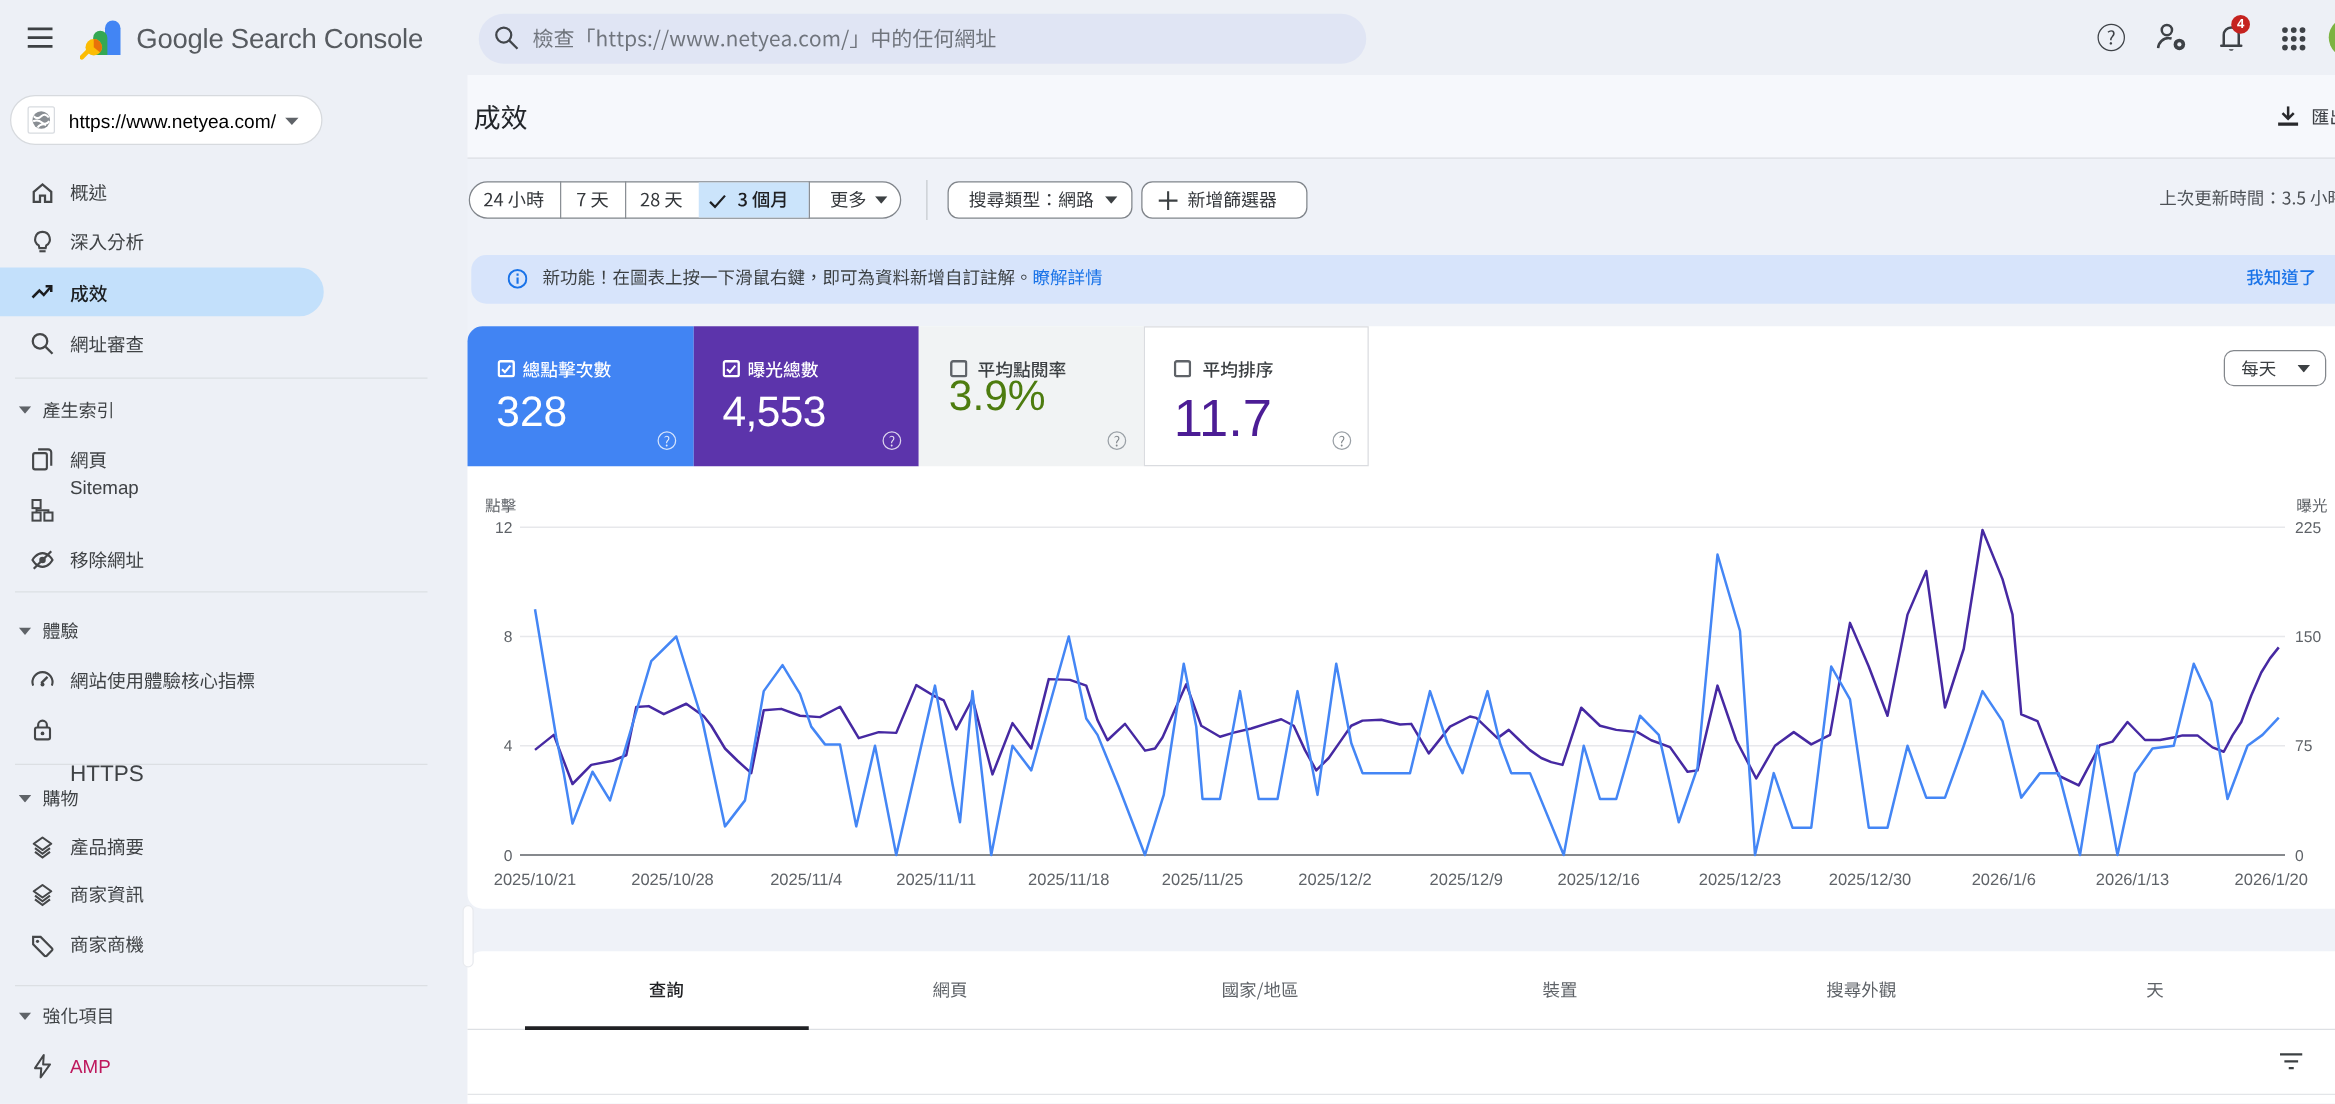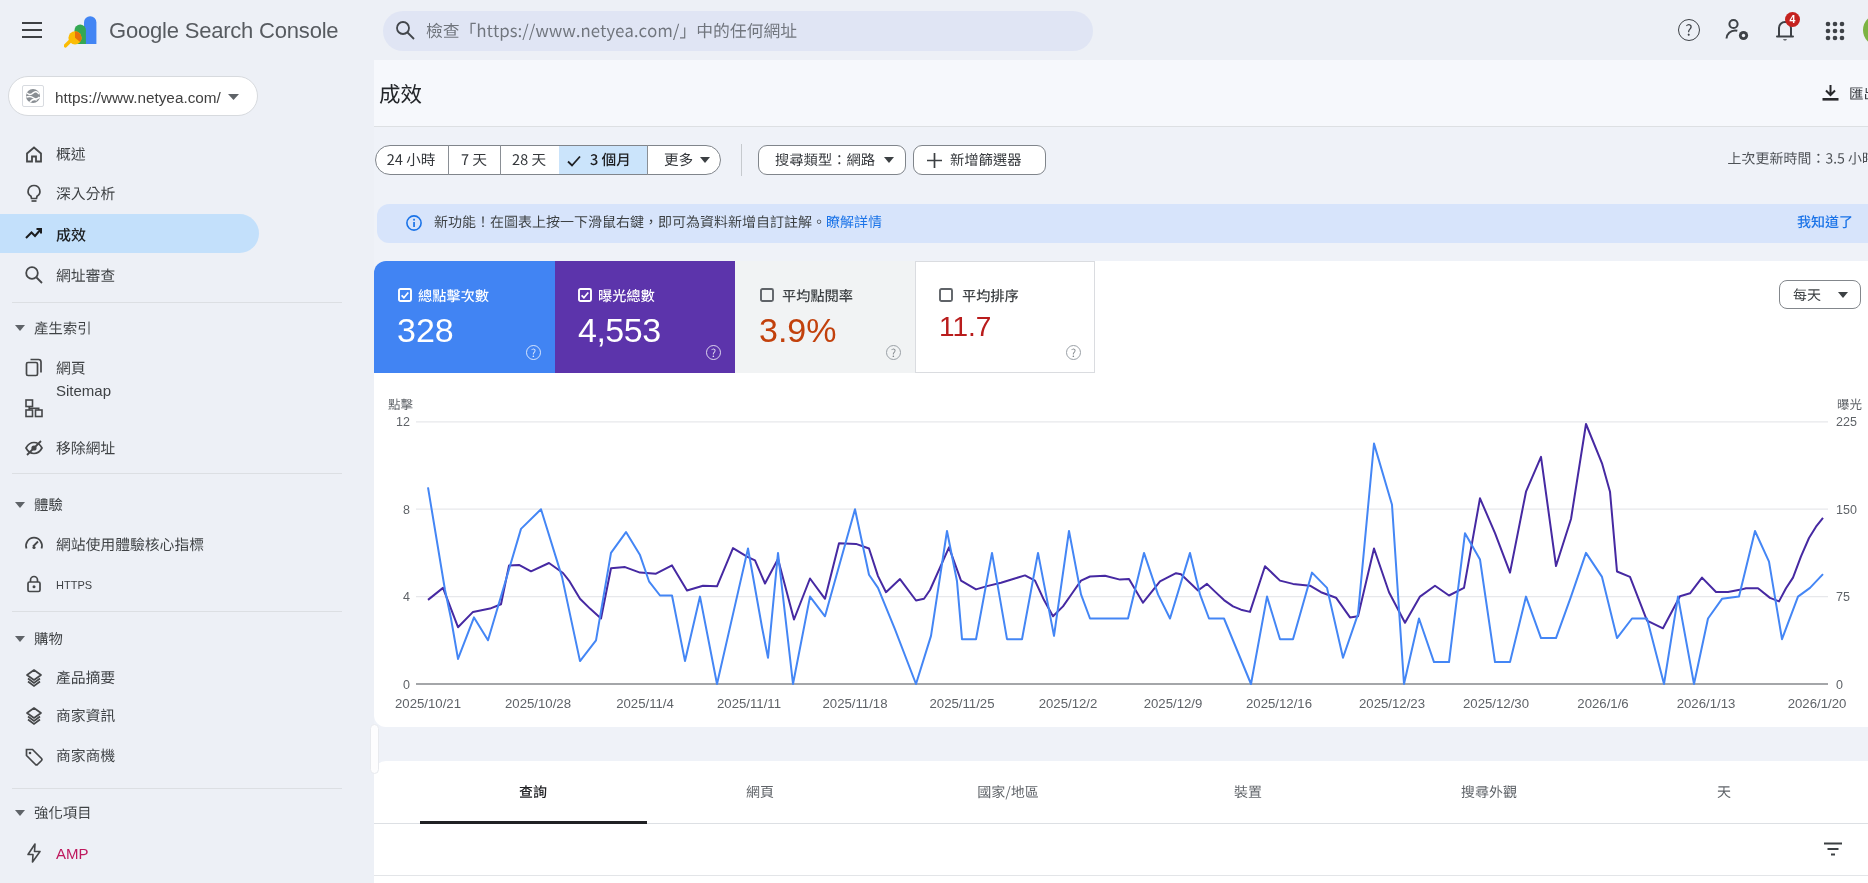--- a/index.html
+++ b/index.html
@@ -49,22 +49,22 @@
     <path d="M3.6 7.4l2.3 2.3 4.4-5.2" stroke="#fff" stroke-width="1.7" fill="none"></path>
   </svg>
 <svg class="abs" style="left:760px;top:288px" width="14" height="14">
     <rect x="1" y="1" width="12" height="12" rx="1.5" fill="none" stroke="#5f6368" stroke-width="1.9"></rect>
   </svg>
 <svg class="abs" style="left:939px;top:288px" width="14" height="14">
     <rect x="1" y="1" width="12" height="12" rx="1.5" fill="none" stroke="#5f6368" stroke-width="1.9"></rect>
   </svg>
 <div class="abs" style="left:397px;top:311px;font-size:34px;color:#fff">328</div>
 <div class="abs" style="left:578px;top:311px;font-size:34px;color:#fff;letter-spacing:-0.5px">4,553</div>
-<div class="abs" style="left:759px;top:311px;font-size:34px;color:#c2410c">3.9%</div>
-<div class="abs" style="left:939px;top:311px;font-size:28px;color:#b91c1c">11.7</div>
+<div class="abs" style="left:759px;top:298px;font-size:34px;color:#4d7c0f">3.9%</div>
+<div class="abs" style="left:939px;top:311px;font-size:42px;color:#4c1d95">11.7</div>
 <div class="abs" style="left:526px;top:345px;width:15px;height:15px;border:1.5px solid rgba(255,255,255,.78);border-radius:50%"></div>
 <div class="abs" style="left:706px;top:345px;width:15px;height:15px;border:1.5px solid rgba(255,255,255,.78);border-radius:50%"></div>
 <div class="abs" style="left:886px;top:345px;width:15px;height:15px;border:1.5px solid #9aa0a6;border-radius:50%"></div>
 <div class="abs" style="left:1066px;top:345px;width:15px;height:15px;border:1.5px solid #9aa0a6;border-radius:50%"></div>
 <div class="abs" style="left:1779px;top:280px;width:82px;height:29px;border:1px solid #83878c;border-radius:8px;background:#fff"></div>
 <svg class="abs" style="left:1838px;top:292px" width="10" height="6">
     <path d="M0 0h10L5 6z" fill="#3c4043"></path>
   </svg>
 <svg class="abs" style="left:0;top:0" width="1868" height="883">
 <line x1="416" y1="421.8" x2="1828" y2="421.8" stroke="#e7e8eb" stroke-width="1.3"></line>
@@ -146,21 +146,21 @@
 <svg class="abs" style="left:1822px;top:85px" width="17" height="16">
     <path d="M8.5 0v9M4 5.5l4.5 4.5L13 5.5" stroke="#28292c" stroke-width="2" fill="none"></path>
     <rect x="0.5" y="13" width="16" height="2.6" fill="#28292c"></rect>
   </svg>
 <div class="abs" style="left:8px;top:76px;width:250px;height:40px;background:#fff;border:1px solid #d7dade;border-radius:20px"></div>
 <div class="abs" style="left:22px;top:85px;width:22px;height:22px;background:#fff;border:1px solid #d8dbe0;border-radius:2px"></div>
 <svg class="abs" style="left:25px;top:88px" width="16" height="16">
     <circle cx="8" cy="8" r="7" fill="#898e93"></circle>
     <path d="M2 5 q3 3 6 0 t6 1M1.5 9 q4-1.5 7 1 t6-1M5 14 q3-4 7-2" fill="none" stroke="#fff" stroke-width="1.6"></path>
   </svg>
-<div class="abs" style="left:55px;top:89px;font-size:15.3px;color:#404040">https://www.netyea.com/</div>
+<div class="abs" style="left:55px;top:89px;font-size:15.3px;color:#000000">https://www.netyea.com/</div>
 <svg class="abs" style="left:228px;top:94px" width="11" height="6">
     <path d="M0 0h11L5.5 6z" fill="#5f6368"></path>
   </svg>
 <div class="abs" style="left:0px;top:214px;width:259px;height:38.5px;background:#c3e0fb;border-radius:0 20px 20px 0"></div>
 <svg class="abs" style="left:24px;top:144px" width="20" height="20">
     <path d="M3 9.5 10 3.5 17 9.5 V17.5 H12 V12.5 H8 V17.5 H3 Z" fill="none" stroke="#454749" stroke-width="1.8"></path>
   </svg>
 <svg class="abs" style="left:24px;top:184px" width="20" height="20">
     <path d="M10 1.5a5.8 5.8 0 0 1 3 10.8 l-.5 2.2h-5l-.5-2.2A5.8 5.8 0 0 1 10 1.5Z" fill="none" stroke="#454749" stroke-width="1.7"></path>
     <path d="M7.5 17h5" stroke="#454749" stroke-width="1.7"></path>
@@ -208,21 +208,21 @@
 <svg class="abs" style="left:24px;top:535px" width="20" height="20">
     <path d="M2.5 13.5 a8 8 0 1 1 15 0" fill="none" stroke="#454749" stroke-width="1.7"></path>
     <path d="M9 11.5 l5-5" stroke="#454749" stroke-width="1.8"></path>
     <circle cx="10" cy="12.5" r="1.6" fill="#454749"></circle>
   </svg>
 <svg class="abs" style="left:24px;top:574px" width="20" height="20">
     <rect x="4" y="8" width="12" height="9.5" rx="1.5" fill="none" stroke="#454749" stroke-width="1.7"></rect>
     <path d="M6.5 8V6a3.5 3.5 0 0 1 7 0v2" fill="none" stroke="#454749" stroke-width="1.7"></path>
     <circle cx="10" cy="12.7" r="1.5" fill="#454749"></circle>
   </svg>
-<div class="abs" style="left:56px;top:579px;font-size:11px;color:#3f4245">HTTPS</div>
+<div class="abs" style="left:56px;top:609px;font-size:18px;color:#3f4245">HTTPS</div>
 <svg class="abs" style="left:24px;top:668px" width="20" height="20">
     <path d="M10 2 17 7 10 12 3 7Z" fill="none" stroke="#454749" stroke-width="1.7" stroke-linejoin="round"></path>
     <path d="M16 10.5 10 15 4 10.5" fill="none" stroke="#454749" stroke-width="1.7"></path>
     <path d="M16 13.5 10 18 4 13.5" fill="none" stroke="#454749" stroke-width="1.7"></path>
   </svg>
 <svg class="abs" style="left:24px;top:706px" width="20" height="20">
     <path d="M10 2 17 7 10 12 3 7Z" fill="none" stroke="#454749" stroke-width="1.7" stroke-linejoin="round"></path>
     <path d="M16 10.5 10 15 4 10.5" fill="none" stroke="#454749" stroke-width="1.7"></path>
     <path d="M16 13.5 10 18 4 13.5" fill="none" stroke="#454749" stroke-width="1.7"></path>
   </svg>

